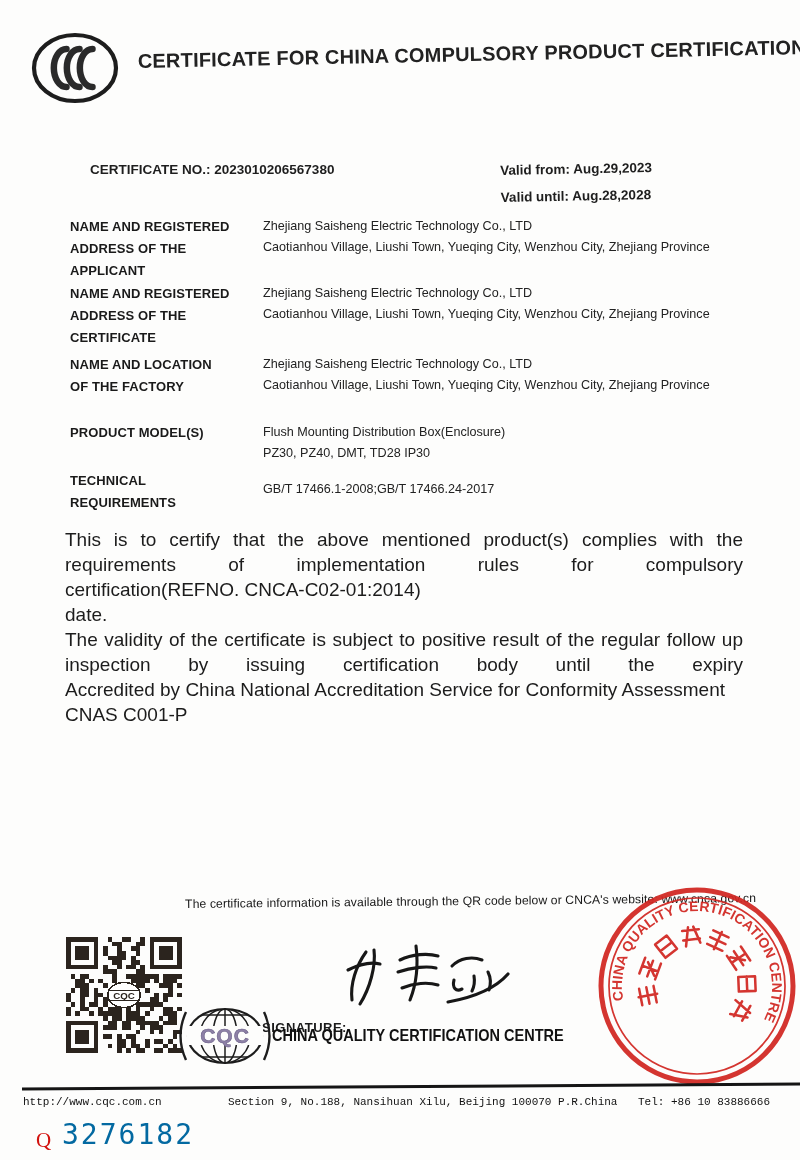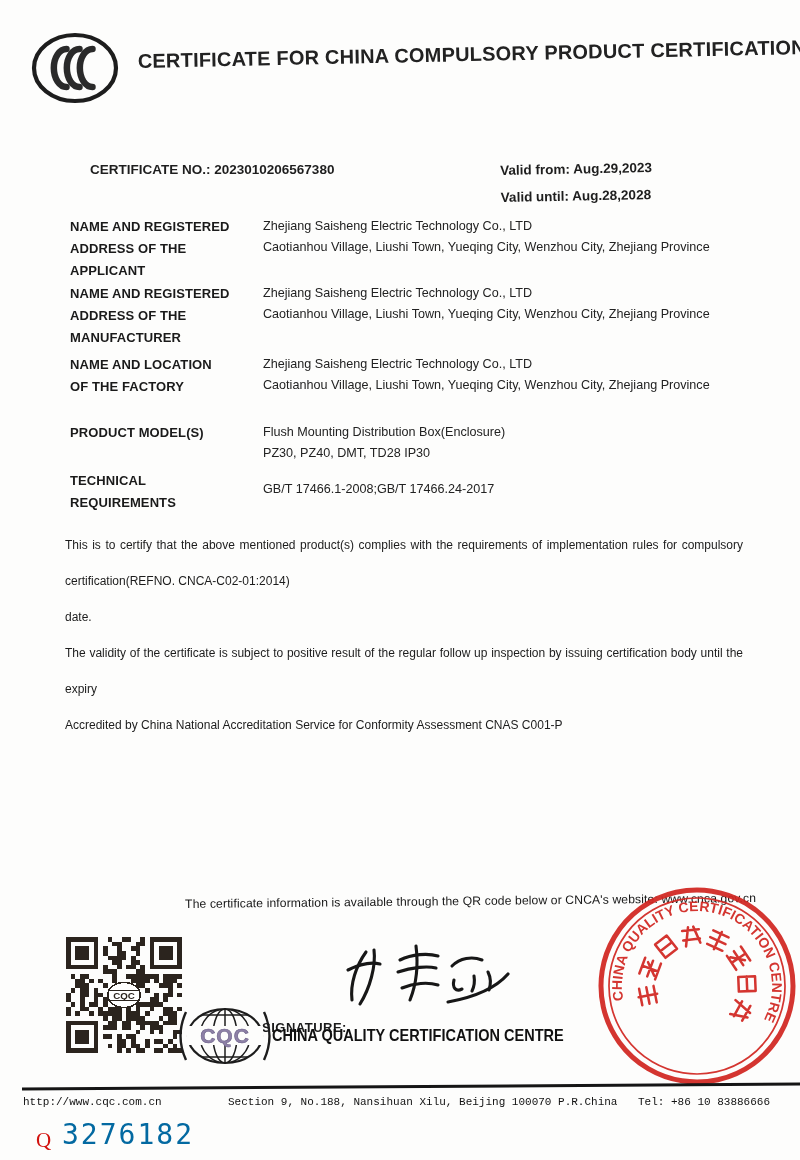--- a/index.html
+++ b/index.html
@@ -26,21 +26,21 @@
   
   .frow .lbl{position:absolute;left:70px;width:172px;
     font-size:13px;font-weight:bold;line-height:22px;letter-spacing:.1px;color:#1a1a1a;}
   .frow .val{position:absolute;left:243px;width:500px;
     font-size:12.6px;line-height:21px;color:#222;margin-left:20px;}
   .row-a{top:216px;} .row-b{top:283px;} .row-c{top:354px;}
   .row-d{top:422px;} .row-e{top:470px;}
   .row-e .val{margin-top:9px;}
 
   
-  .statement{left:65px;top:527px;width:678px;font-size:12px;line-height:36px;color:#1c1c1c;}
+  .statement{left:65px;top:527px;width:678px;font-size:19px;line-height:25px;color:#1c1c1c;}
   .statement .ln{white-space:normal;}
   .statement .just{text-align:justify;text-align-last:justify;}
 
   
   .qr-note{left:185px;top:897px;font-size:12.2px;letter-spacing:.1px;color:#161616;
     transform:rotate(-.6deg);transform-origin:left top;white-space:nowrap;}
 
   
   .qr-box{left:66px;top:936px;width:116px;height:118px;}
 
@@ -112,21 +112,21 @@
   <div class="val">
     <div>Zhejiang Saisheng Electric Technology Co., LTD</div>
     <div>Caotianhou Village, Liushi Town, Yueqing City, Wenzhou City, Zhejiang Province</div>
   </div>
 </div>
 
 <div class="abs frow row-b">
   <div class="lbl">
     <div>NAME AND REGISTERED</div>
     <div>ADDRESS OF THE</div>
-    <div>MANUFACTURER</div>
+    <div>CERTIFICATE</div>
   </div>
   <div class="val">
     <div>Zhejiang Saisheng Electric Technology Co., LTD</div>
     <div>Caotianhou Village, Liushi Town, Yueqing City, Wenzhou City, Zhejiang Province</div>
   </div>
 </div>
 
 <div class="abs frow row-c">
   <div class="lbl">
     <div>NAME AND LOCATION</div>

